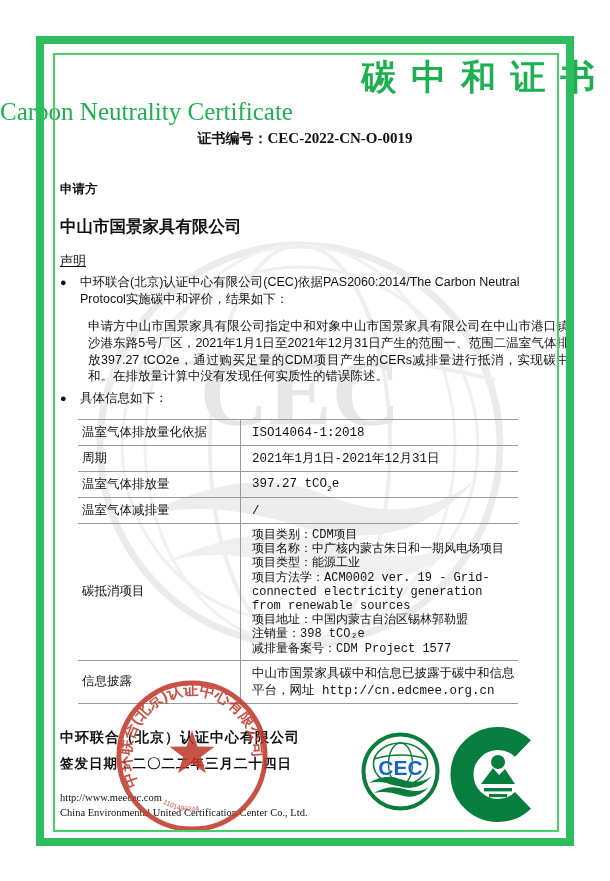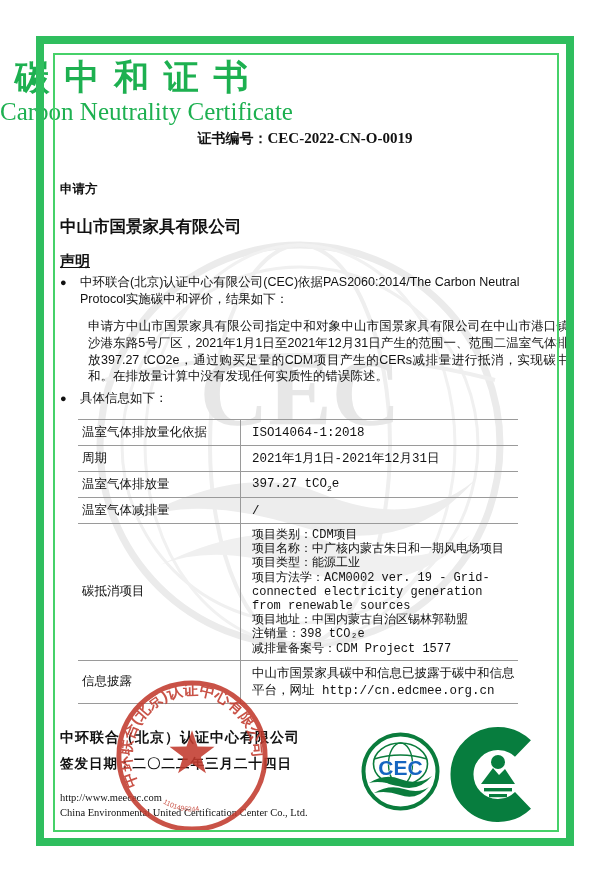--- a/index.html
+++ b/index.html
@@ -6,34 +6,34 @@
   .page{position:relative;width:610px;height:881px;background:#fff;overflow:hidden;
         font-family:"Liberation Sans","DejaVu Sans",sans-serif;color:#111;}
   
   .frame-outer{position:absolute;left:36px;top:36px;right:36px;bottom:35px;
         border:8px solid #2fbe5e;pointer-events:none;z-index:4;}
   .frame-inner{position:absolute;left:53px;top:53px;right:51px;bottom:49px;
         border:2px solid #46d169;pointer-events:none;z-index:4;}
   
   .watermark{position:absolute;left:75px;top:220px;width:450px;height:450px;z-index:0;}
   
-  .title-cn{position:absolute;left:0;top:54px;width:100%;text-align:left;
+  .title-cn{position:absolute;left:0;top:54px;width:100%;text-align:right;
         font-size:35px;font-weight:bold;color:#1db050;letter-spacing:0.42em;text-indent:0.42em;z-index:1;}
   .title-en{position:absolute;left:0;top:98px;width:100%;
         font-family:"Liberation Serif","DejaVu Serif",serif;font-size:25px;color:#1db050;z-index:1;}
   .cert-line{position:absolute;left:0;top:130px;width:100%;text-align:center;
         font-size:14px;font-weight:bold;color:#111;z-index:1;}
   .cert-line .num{font-family:"Liberation Serif","DejaVu Serif",serif;font-size:15px;}
   
   .applicant{position:absolute;left:60px;top:181px;z-index:1;}
   .applicant .sec{font-size:12.5px;font-weight:bold;}
   .applicant .company{font-size:16.5px;font-weight:bold;margin-top:18px;}
   .applicant .addr{font-size:12.5px;margin-top:3px;}
   
-  .stmt-head{position:absolute;left:60px;top:252px;font-size:15px;font-weight:bold;
+  .stmt-head{position:absolute;left:60px;top:252px;font-size:13px;font-weight:normal;
         text-decoration:underline;z-index:1;}
   .bullet{position:absolute;left:60px;width:480px;font-size:12.5px;line-height:16.5px;z-index:1;
         display:flex;}
   .bullet .dot{flex:0 0 20px;font-size:11px;}
   .b1{top:274px;}
   .b2{top:390px;}
   .para{position:absolute;left:60px;top:318px;width:481px;font-size:12.5px;line-height:16.8px;
         text-align:justify;z-index:1;margin-left:28px;}
   
   .info-table{position:absolute;left:78px;top:419px;width:440px;border-collapse:collapse;z-index:1;

